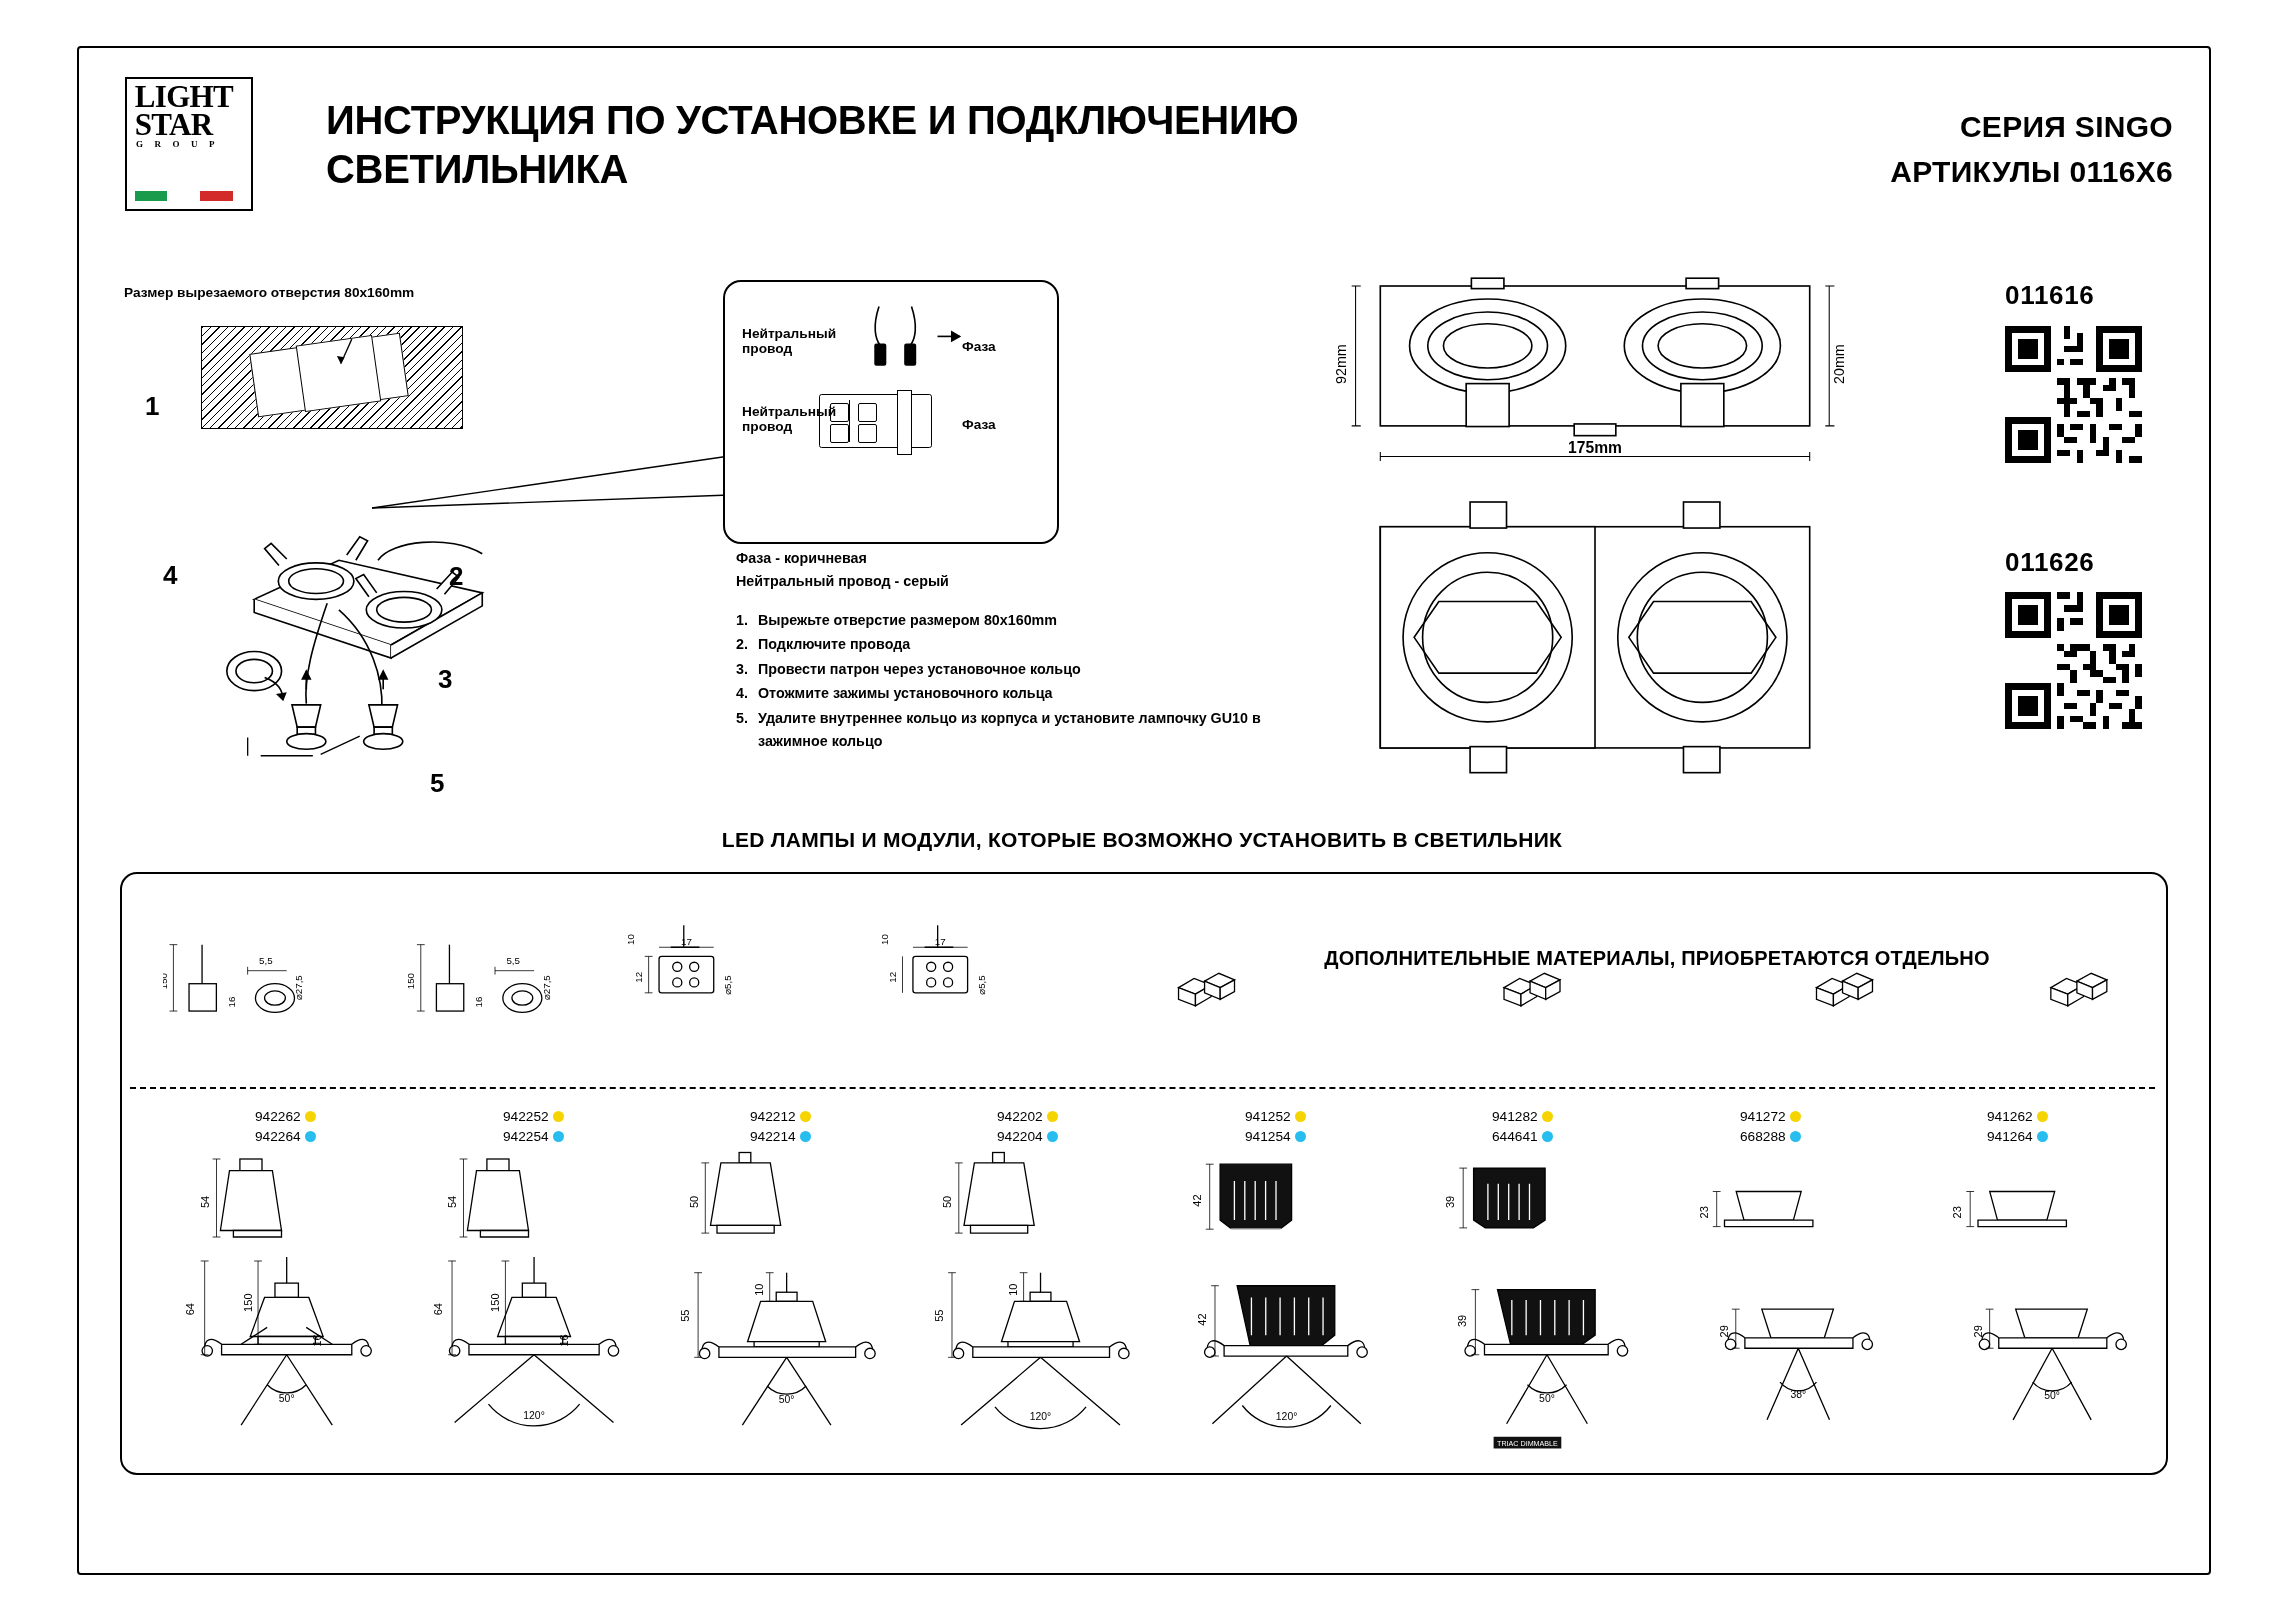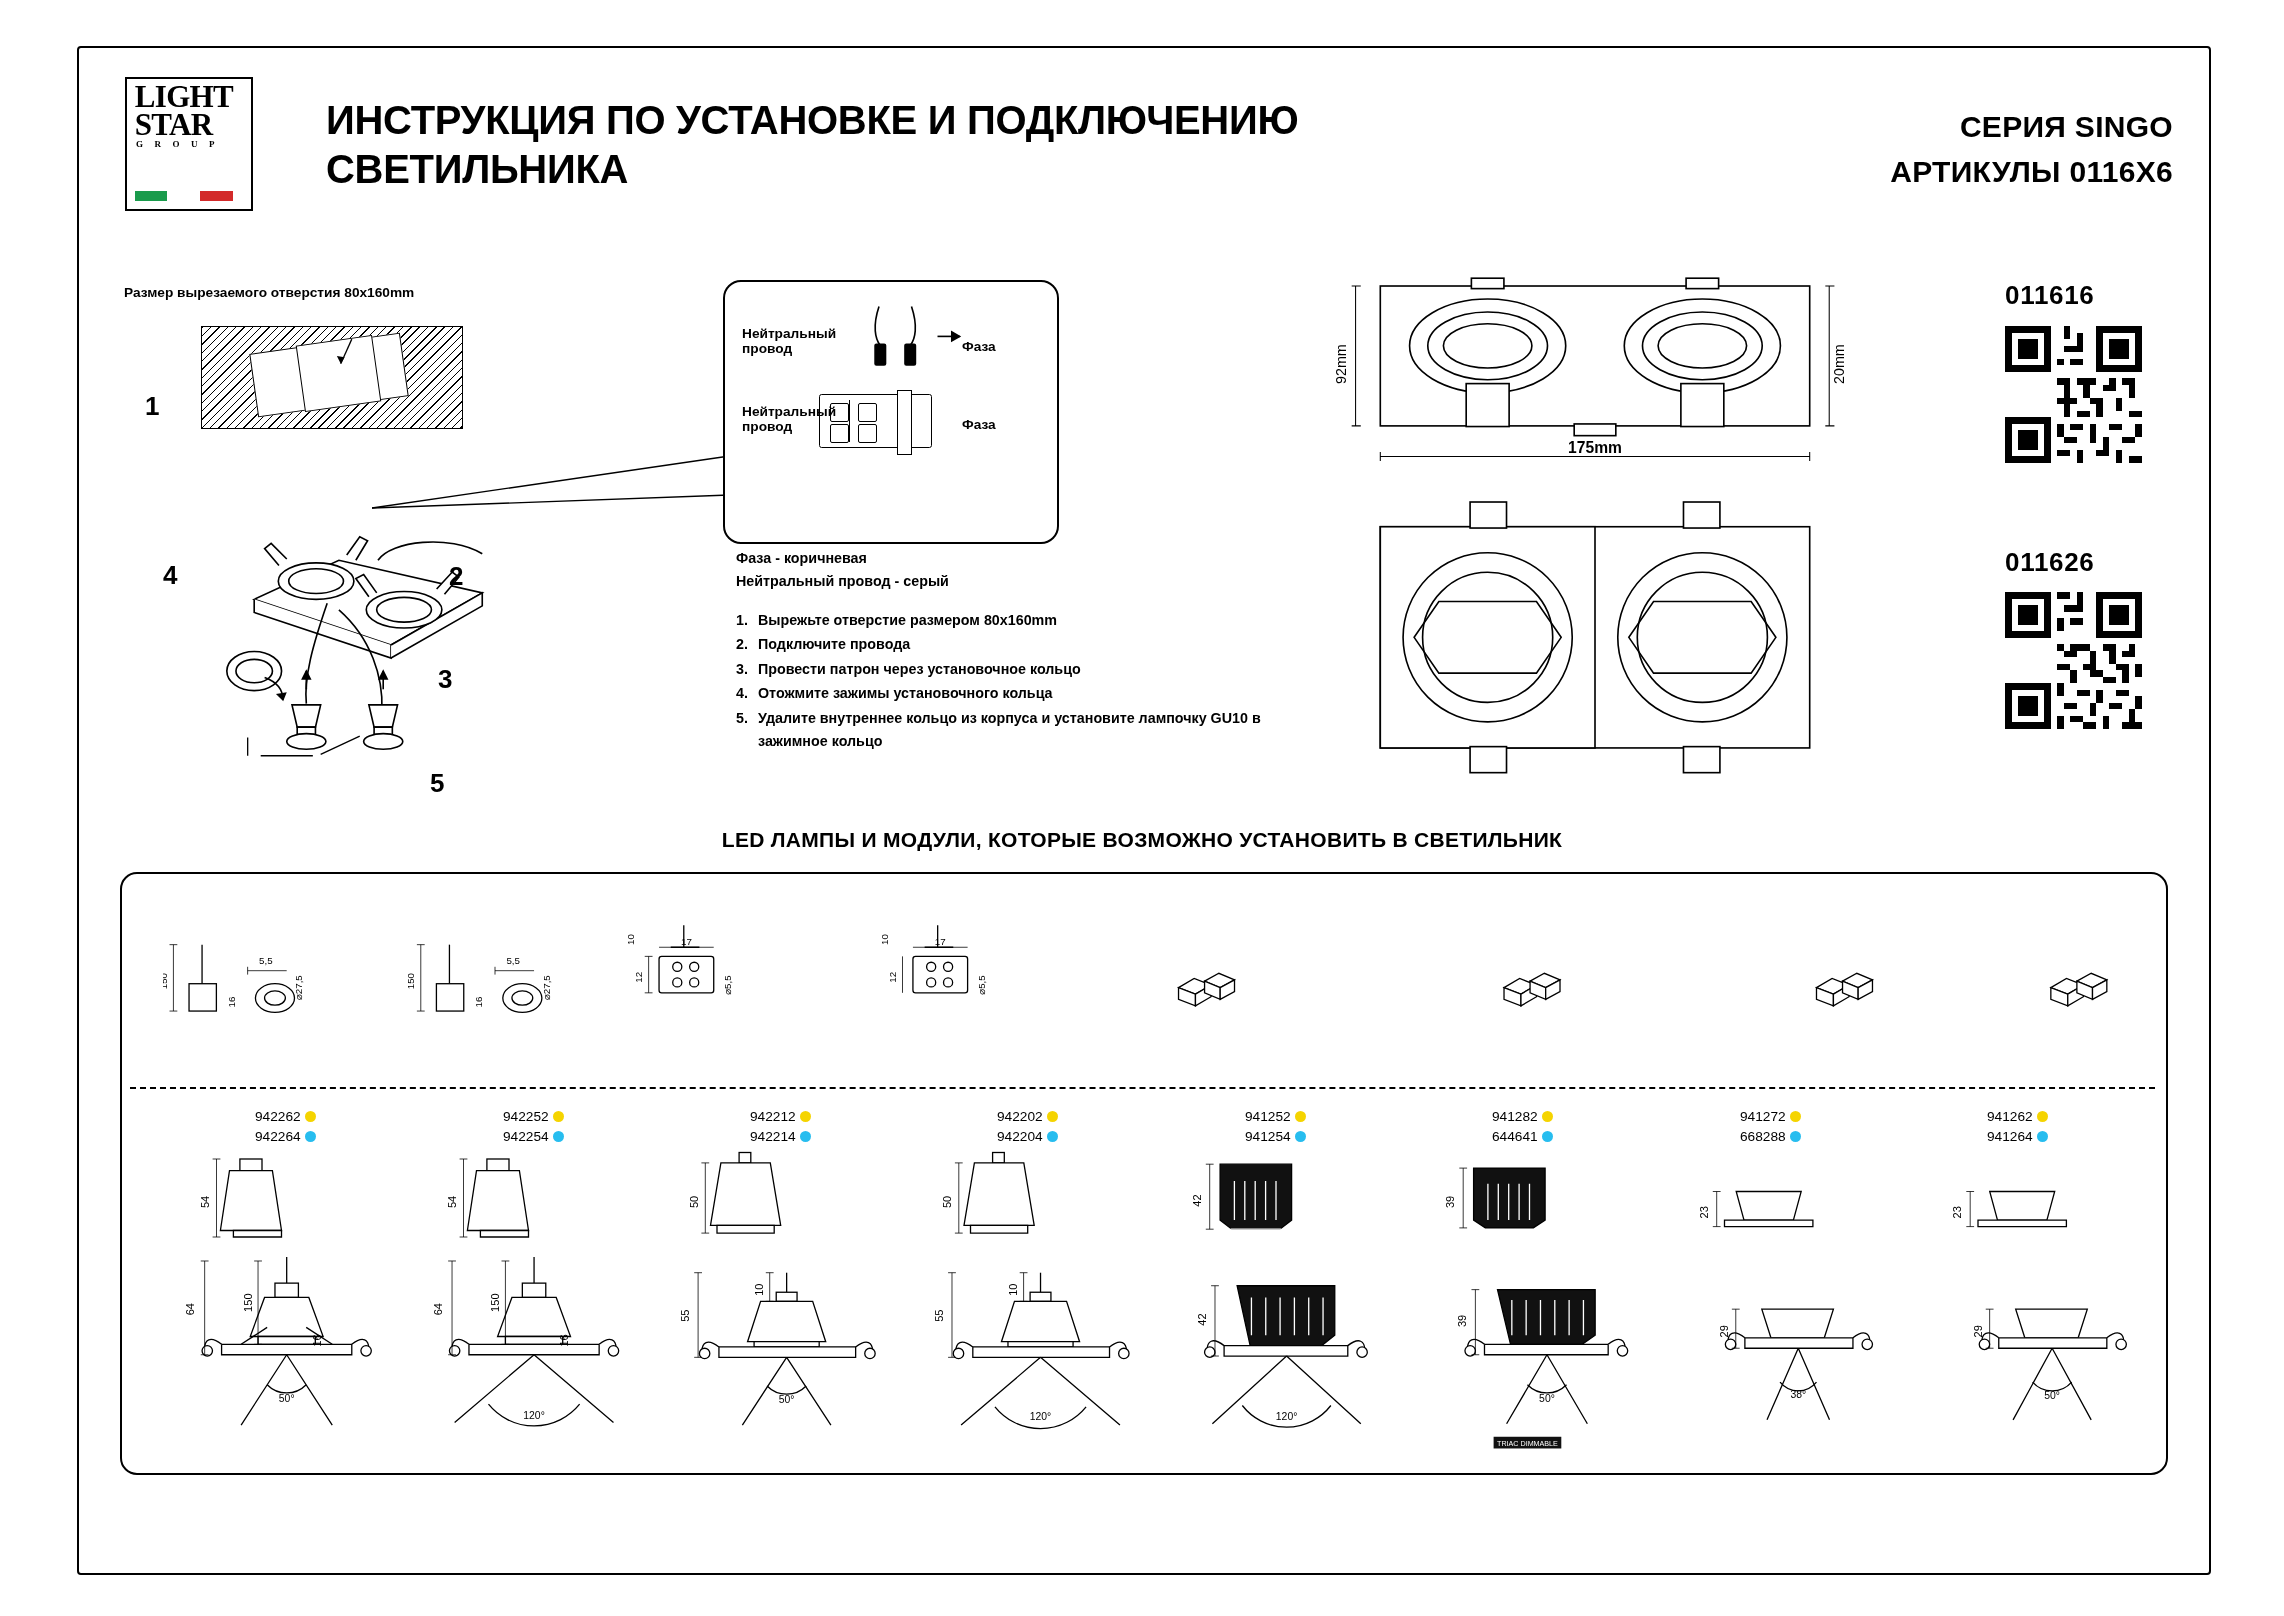--- a/index.html
+++ b/index.html
@@ -357,20 +357,21 @@
         <rect x="10" y="19" width="2" height="1"></rect>
         <rect x="12" y="20" width="2" height="1"></rect>
         <rect x="15" y="19" width="1" height="2"></rect>
         <rect x="18" y="20" width="3" height="1"></rect>
     </g>
   </svg>
 
   <div class="sect-title">LED ЛАМПЫ И МОДУЛИ, КОТОРЫЕ ВОЗМОЖНО УСТАНОВИТЬ В СВЕТИЛЬНИК</div>
   <div class="ledbox"></div>
   <div class="dashed"></div>
+  <div class="addmat">ДОПОЛНИТЕЛЬНЫЕ МАТЕРИАЛЫ, ПРИОБРЕТАЮТСЯ ОТДЕЛЬНО</div>
 
   <svg style="position:absolute;left:163px;top:925px;" width="1992" height="163" viewBox="0 0 3060 250">
     <g stroke="#000" stroke-width="2" fill="#fff" font-family="Liberation Sans, sans-serif" font-size="15">
 
       <path d="M60 30 l0 60" fill="none"></path>
         <rect x="40" y="90" width="42" height="42"></rect>
       <path d="M16 30 l0 102 M10 30 l12 0 M10 132 l12 0" stroke-width="1.2"></path>
       <text x="6" y="86" transform="rotate(-90 6 86)" text-anchor="middle" stroke="none" fill="#000">150</text>
       <ellipse cx="172" cy="112" rx="30" ry="22"></ellipse>
         <ellipse cx="172" cy="112" rx="16" ry="11"></ellipse>

